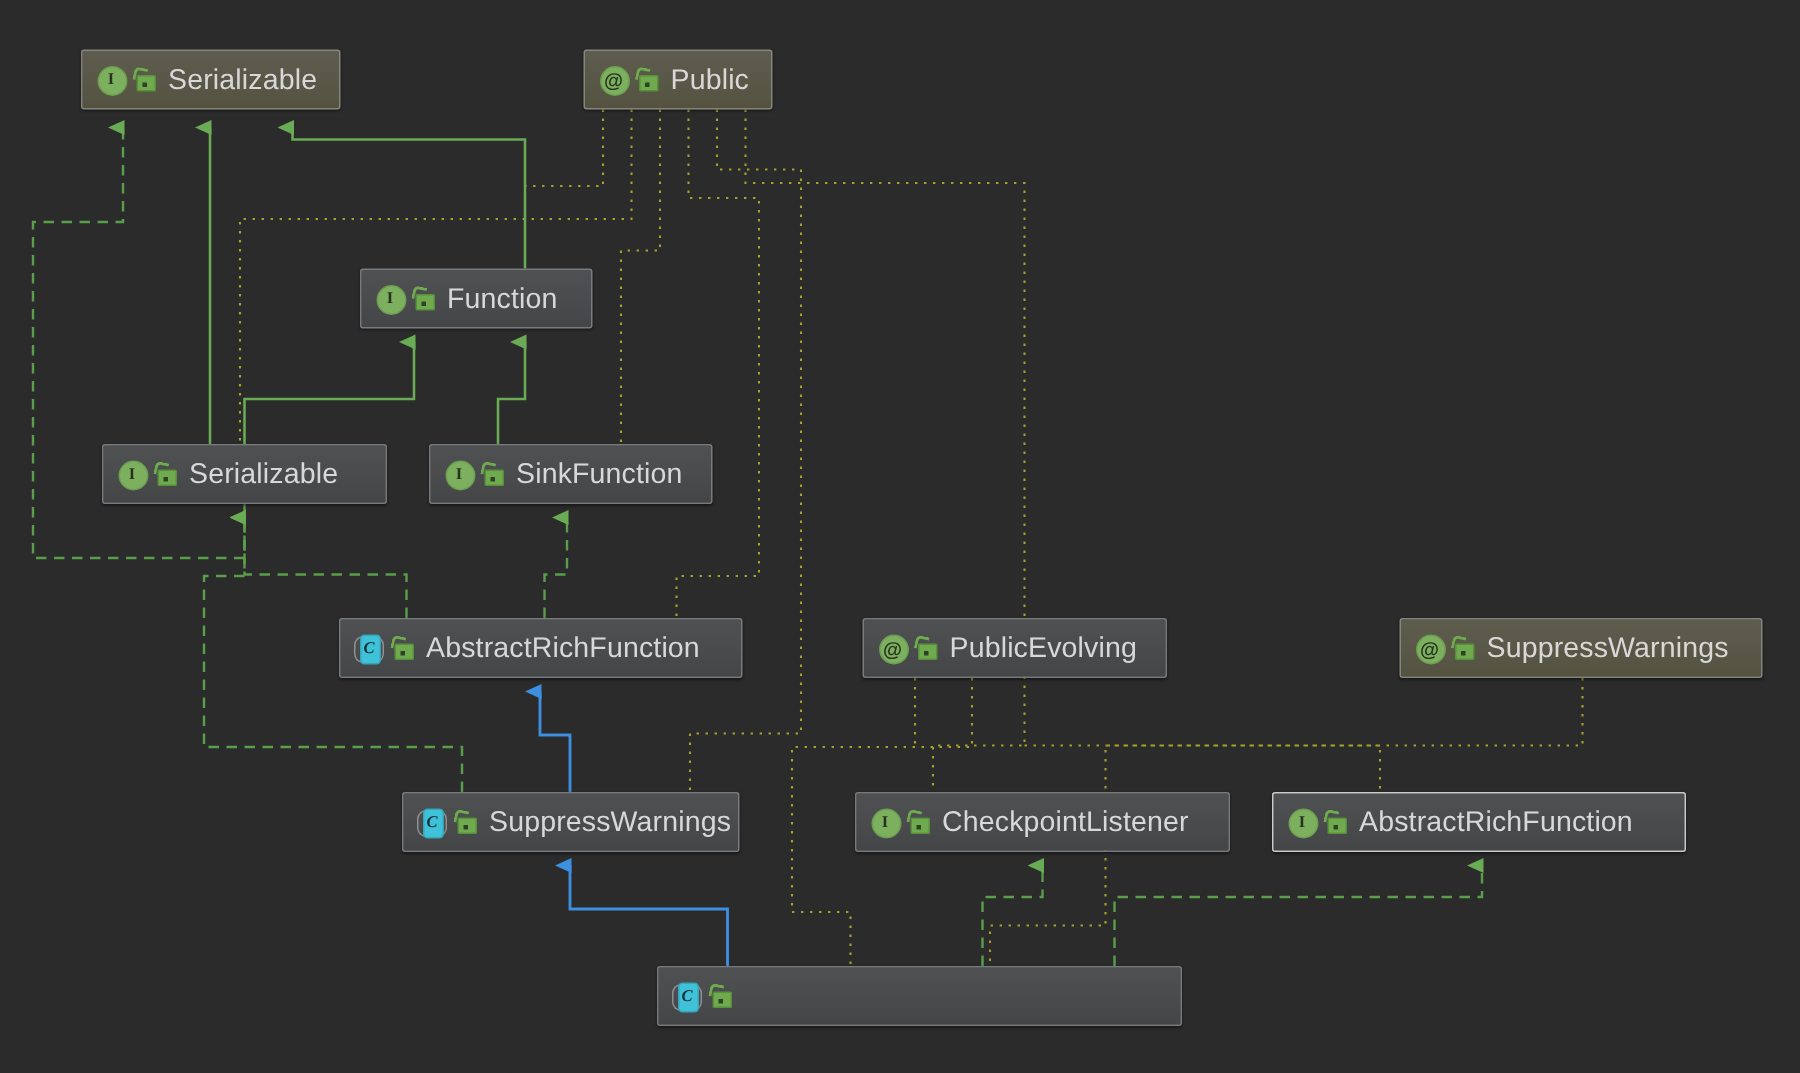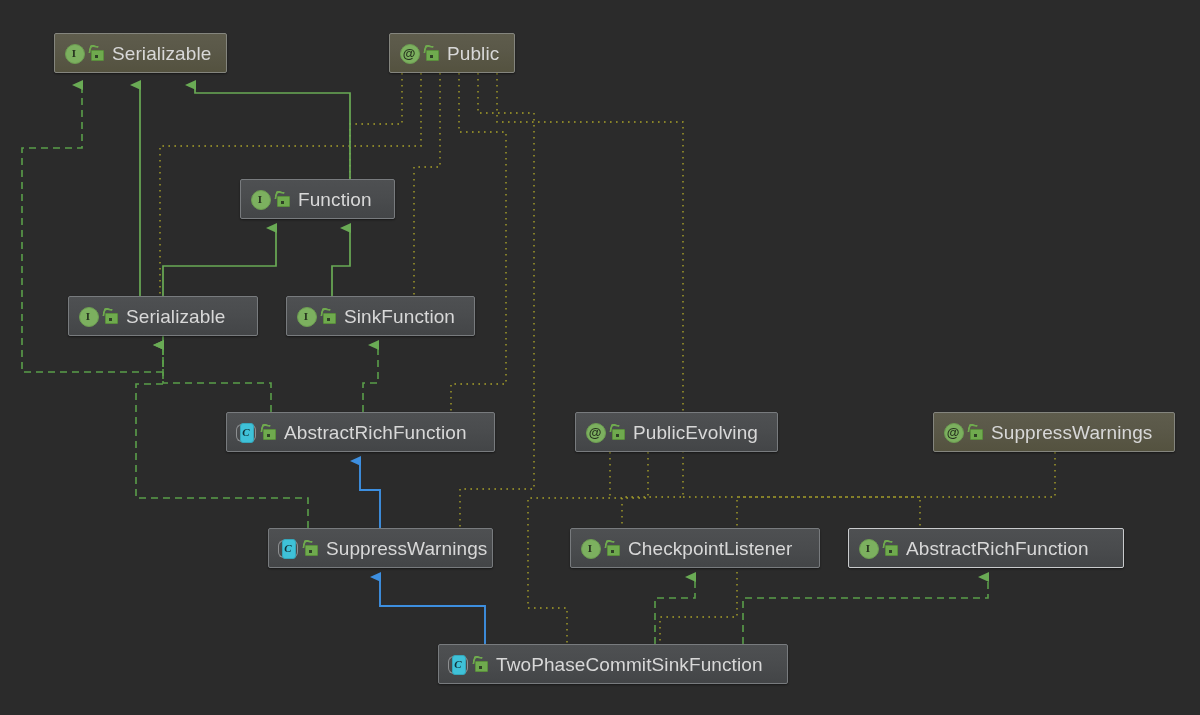--- a/index.html
+++ b/index.html
@@ -387,16 +387,15 @@
           <span class="bracket-l"></span>
           <span class="bracket-r"></span>
           <span class="disc"></span>
           <span class="glyph">C</span>
         </span>
         <span class="vis-icon">
           <span class="shackle"></span>
           <span class="body"></span>
           <span class="keyhole"></span>
         </span>
-        <span class="node-label">TwoPhaseCommitSinkFunction</span>
       </div>
     </div>
 </div>
 
 </body></html>

